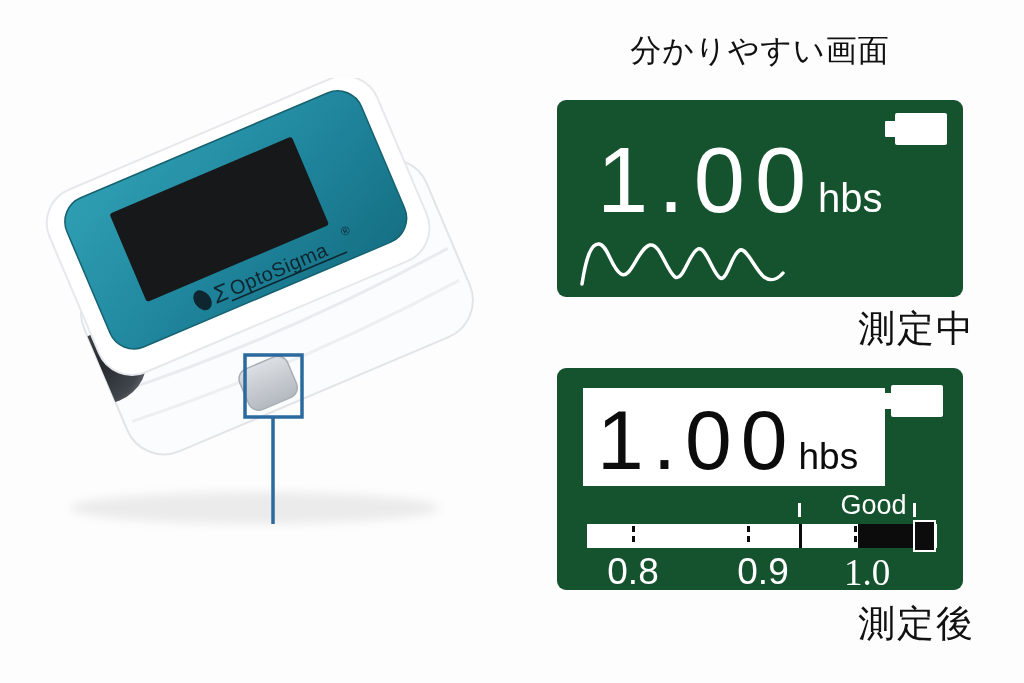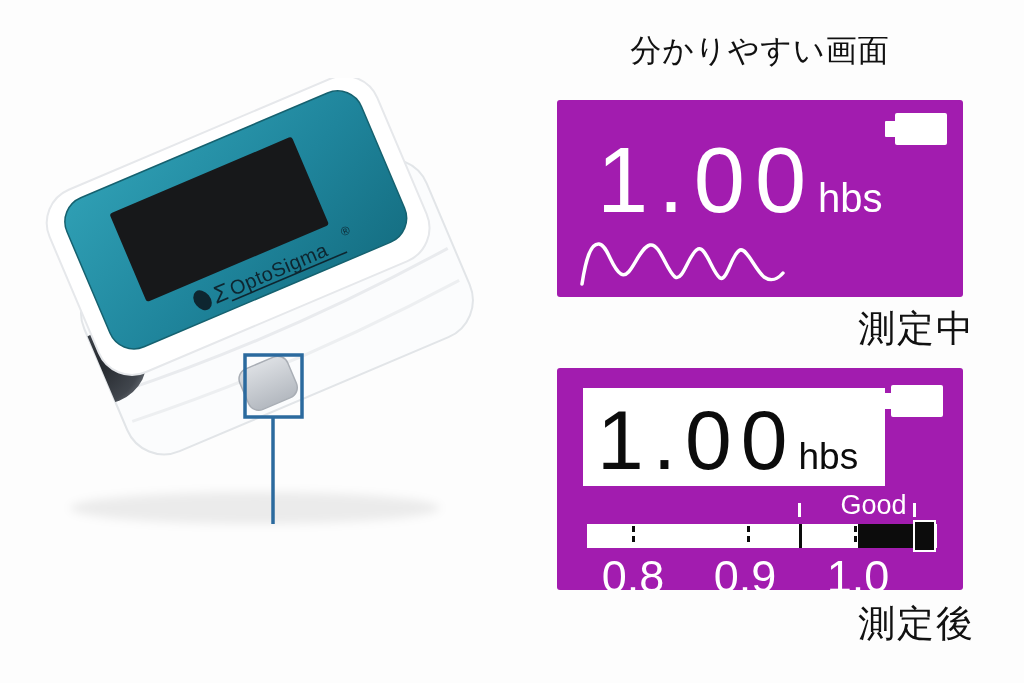--- a/index.html
+++ b/index.html
@@ -18,21 +18,21 @@
     font-size:43px; line-height:1.22; color:#1d1d1f; letter-spacing:1px;
   }
 
   
   .right-heading {
     position:absolute; left:545px; top:30px; width:430px;
     text-align:center; font-size:31px; color:#111; letter-spacing:1px;
   }
   .screen {
     position:absolute; left:557px; width:406px;
-    background:#a21caf; border-radius:3px; overflow:hidden;padding-left:39px;
+    background:#14532d; border-radius:9px; overflow:hidden;padding-left:39px;
   }
   .screen-measuring { top:100px; height:197px; }
   .screen-result   { top:368px; height:222px; }
 
   .screen-caption {
     position:absolute; left:545px; width:430px; text-align:right;
     font-size:37px; color:#111; letter-spacing:2px;
   }
   .caption-measuring { top:304px; }
   .caption-result    { top:599px;font-family:Liberation Mono, monospace; }
@@ -79,25 +79,25 @@
     background:repeating-linear-gradient(to bottom,#0c0c0c 0 6px,transparent 6px 10px);
   }
   .tick-solid { position:absolute; top:0; width:3px; height:24px; background:#0c0c0c; }
   .range-block { position:absolute; left:271px; top:0; width:55px; height:24px; background:#0c0c0c; }
   .range-endbox {
     position:absolute; left:326px; top:-4px; width:23px; height:32px;
     background:#0c0c0c; border:2px solid #ffffff;
   }
   .scale-label {
     position:absolute; top:183px; transform:translateX(-50%);
-    color:#ffffff; font-size:45px;
+    color:#ffffff; font-size:37px;
   }
   .scale-label.l08 { left:76px;  }
-  .scale-label.l09 { left:188px; }
-  .scale-label.l10 { left:301px; }
+  .scale-label.l09 { left:206px; }
+  .scale-label.l10 { left:310px;font-family:Liberation Serif, serif; }
 </style>
 </head>
 <body>
 
 <div class="canvas">
 
   <svg class="device-photo" viewBox="0 0 460 470" width="460" height="470">
     <defs>
       <linearGradient id="tealGrad" x1="0" y1="0" x2="1" y2="1">
         <stop offset="0" stop-color="#2f9fb4"></stop>

